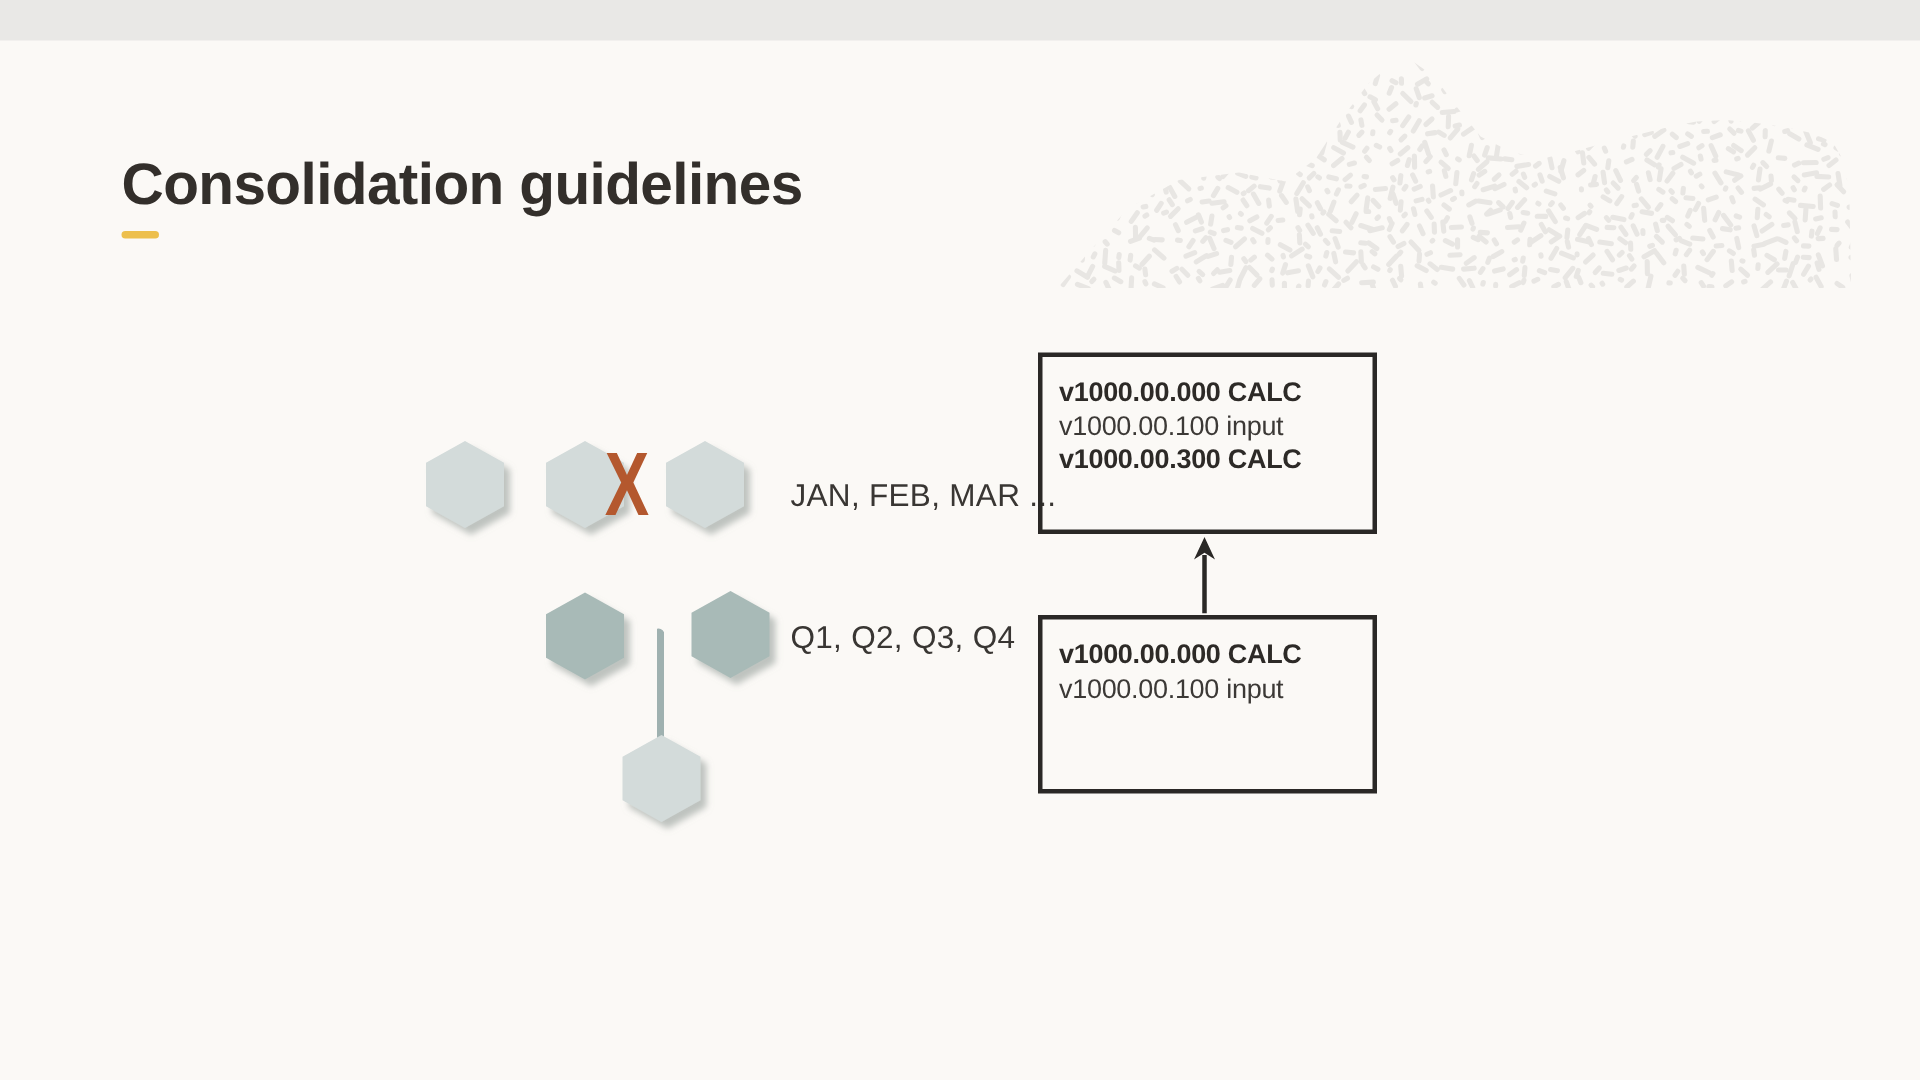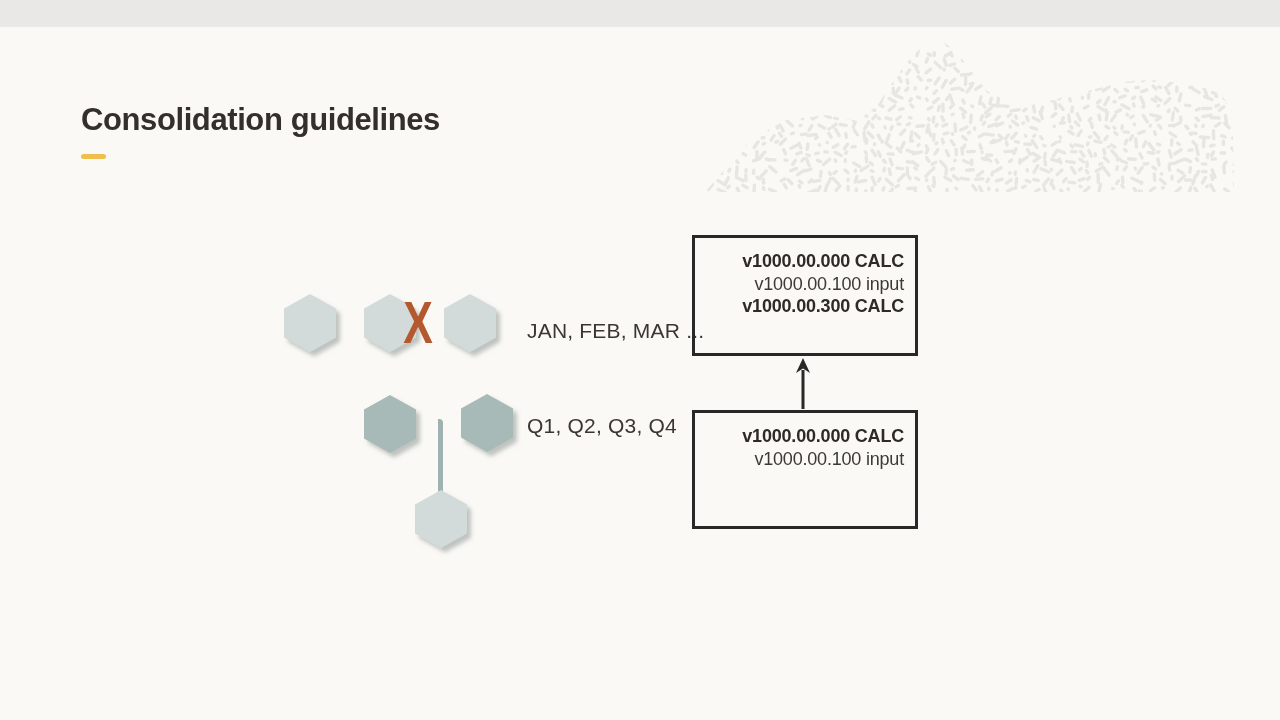--- a/index.html
+++ b/index.html
@@ -8,35 +8,35 @@
     --hex-light:#d3dbda; --hex-dark:#a8bab7; --connector:#9fb1b0; --pattern:#e8e6e3;
   }
   *{margin:0;padding:0;box-sizing:border-box}
   html,body{width:1280px;height:720px;overflow:hidden}
   body{
     position:relative;background:var(--bg);
     font-family:"Liberation Sans","DejaVu Sans",sans-serif;color:var(--ink);
   }
   .top-band{position:absolute;left:0;top:0;width:1280px;height:27px;background:var(--band)}
   .page-title{
-    position:absolute;left:81px;top:102px;font-size:31px;font-weight:700;
+    position:absolute;left:81px;top:102px;font-size:39px;font-weight:700;
     letter-spacing:-0.4px;color:var(--ink);white-space:nowrap;
   }
   .accent-dash{position:absolute;left:81px;top:154px;width:25px;height:5px;border-radius:2.5px;background:var(--accent)}
   .mountain{position:absolute;left:700px;top:33px;width:540px;height:162px}
   .hex-diagram{position:absolute;left:255px;top:275px;width:300px;height:300px}
   .diagram-label{
     position:absolute;left:527px;font-size:21px;color:#393633;white-space:nowrap;
     letter-spacing:0.2px;
   }
   .label-months{top:319px}
   .label-quarters{top:414px}
   .calc-box{
     position:absolute;left:692px;width:226px;border:3px solid var(--box-border);
-    padding:12px 11px;background:transparent;text-align:right;
+    padding:12px 11px;background:transparent;
   }
   .calc-box-top{top:235px;height:121px}
   .calc-box-bottom{top:410px;height:119px}
   .box-line{font-size:18px;line-height:22.5px;color:var(--text-soft);letter-spacing:-0.2px;white-space:nowrap}
   .box-line.bold{font-weight:700;color:#2d2a27}
   .x-mark{color:var(--x-color);font-weight:700}
   .up-arrow{position:absolute;left:792px;top:357px;width:22px;height:52px}
 </style>
 </head>
 <body>

